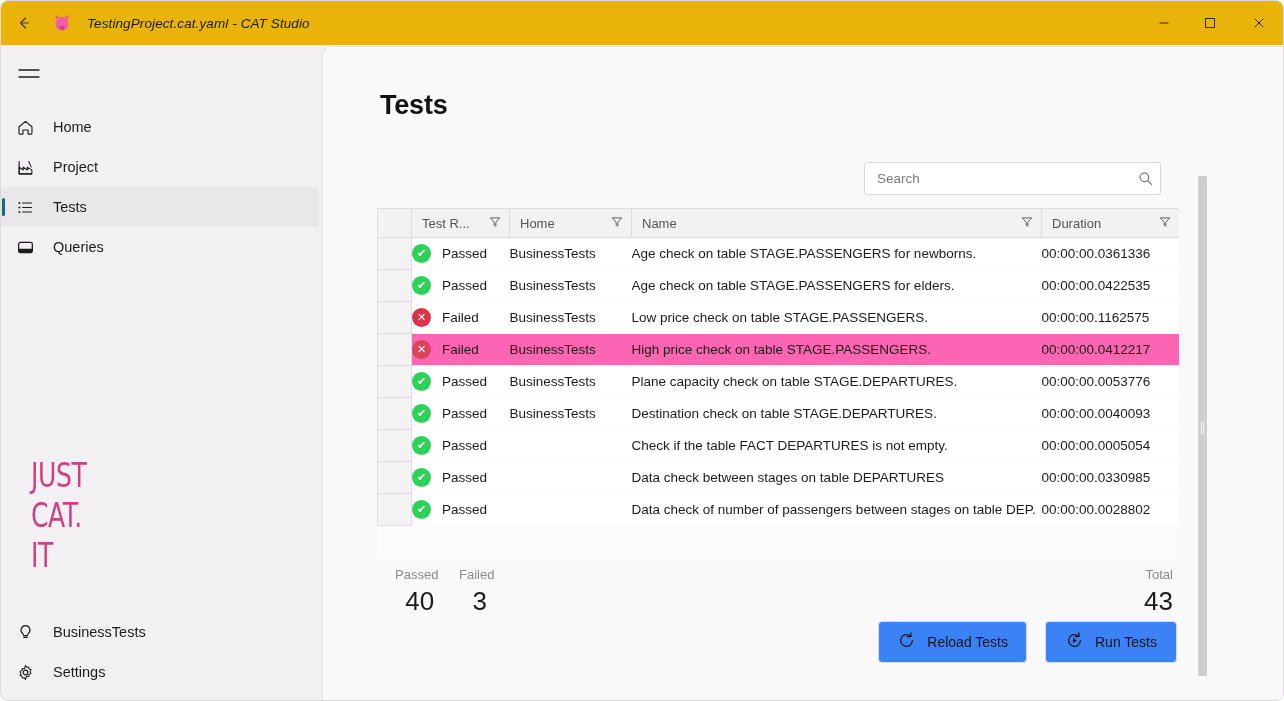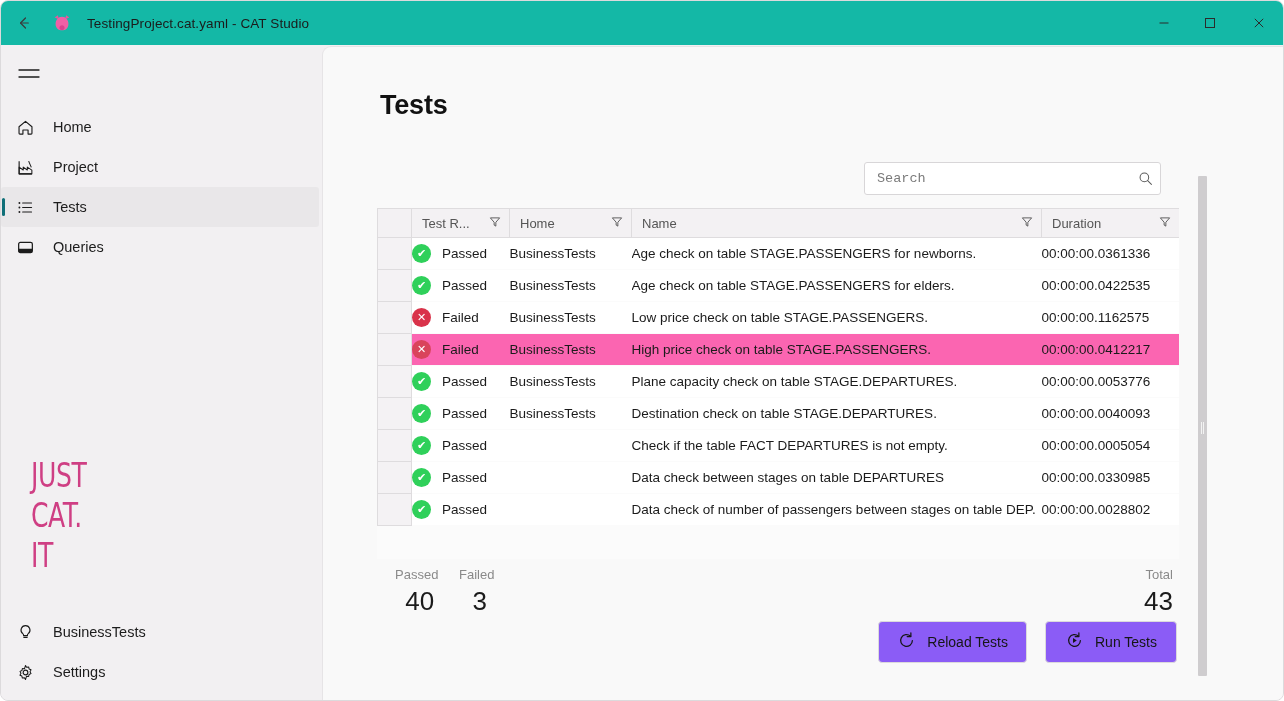--- a/index.html
+++ b/index.html
@@ -14,22 +14,22 @@
     width: 1284px; height: 701px;
     background: #f2f0f2;
     border: 1px solid #dcdadc;
     border-radius: 8px;
     overflow: hidden;
   }
 
   
   .titlebar {
     position: absolute; left: 0; top: 0; width: 1284px; height: 44px;
-    background: #14b8a6;
-    display: flex; align-items: center;
+    background: #eab308;
+    display: flex; align-items: center; font-style: italic;
   }
   .back-btn {
     width: 46px; height: 44px; display: flex; align-items: center; justify-content: center;
     color: #3a3a3a;
   }
   .app-logo { width: 26px; height: 26px; margin-left: 2px; display:flex; align-items:center; justify-content:center;}
   .title-text {
     margin-left: 12px; font-size: 13.5px; color: #1b1b1b; letter-spacing: .1px;
     white-space: nowrap;
   }
@@ -93,21 +93,21 @@
 
   
   .searchbox {
     position: absolute; left: 541px; top: 115px;
     width: 297px; height: 33px;
     background: #ffffff; border: 1px solid #d8d6d8; border-radius: 3px;
     display: flex; align-items: center;
   }
   .searchbox input {
     flex: 1; border: none; outline: none; background: transparent;
-    font-family: Liberation Mono, monospace;
+    font-family: Liberation Sans, sans-serif;
     font-size: 13.5px; color: #3b3b3b; padding: 0 8px 0 12px;
   }
   .searchbox input::placeholder { color: #7a7a7a; }
   .search-ico { width: 30px; display: flex; align-items: center; justify-content: center; color: #5b5b5b; }
 
   
   .table-wrap {
     position: absolute; left: 54px; top: 161px;
     width: 802px; height: 351px;
     overflow: hidden;
@@ -171,21 +171,21 @@
   .stat .val { font-size: 26px; color: #1b1b1b; margin-top: 4px; margin-left: 6px; }
   .stat.passed { left: 18px; top: 8px; }
   .stat.failed { left: 82px; top: 8px; }
   .stat.total  { right: 6px; top: 8px; text-align: right; }
   .stat.total .val { text-align: right; }
 
   
   .actions { position: absolute; right: 107px; bottom: 39px; display: flex; gap: 18px; }
   .btn {
     height: 42px; min-width: 132px; padding: 0 18px;
-    background: #8b5cf6; border: 1px solid #dcdadc; border-radius: 4px;
+    background: #3b82f6; border: 1px solid #dcdadc; border-radius: 4px;
     display: flex; align-items: center; justify-content: center; gap: 11px;
     font-size: 14px; color: #161616;
   }
 
   
   .scrollbar {
     position: absolute; left: 1197px; top: 175px; width: 9px; height: 500px;
     background: #cfcdcf; border-radius: 1px;
   }
   .scrollbar::before, .scrollbar::after {

